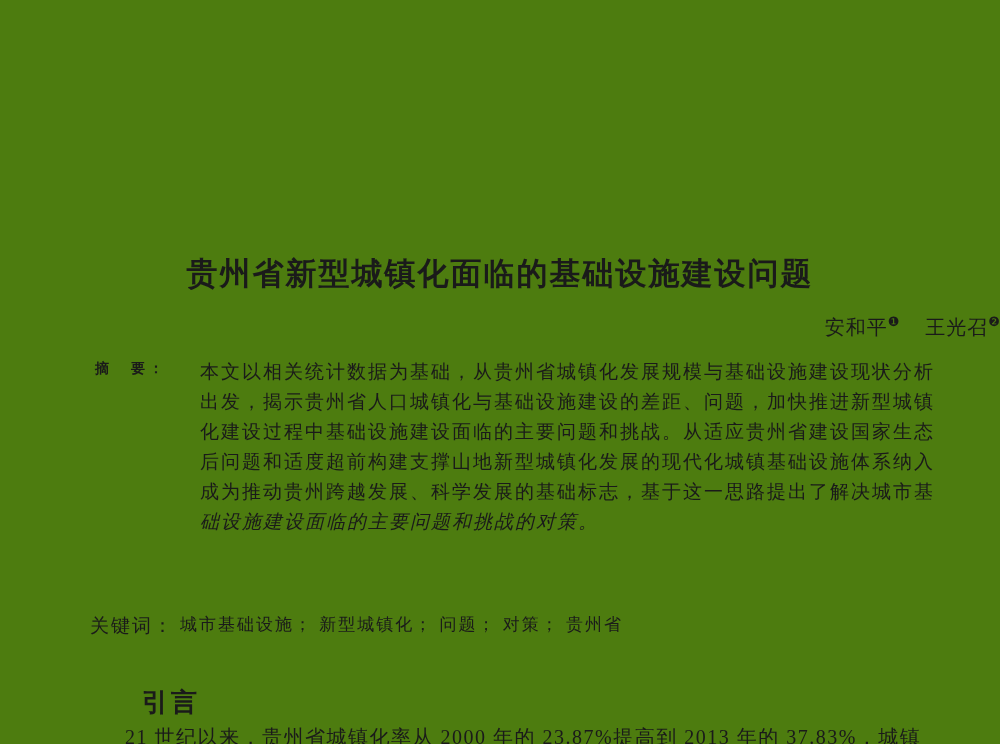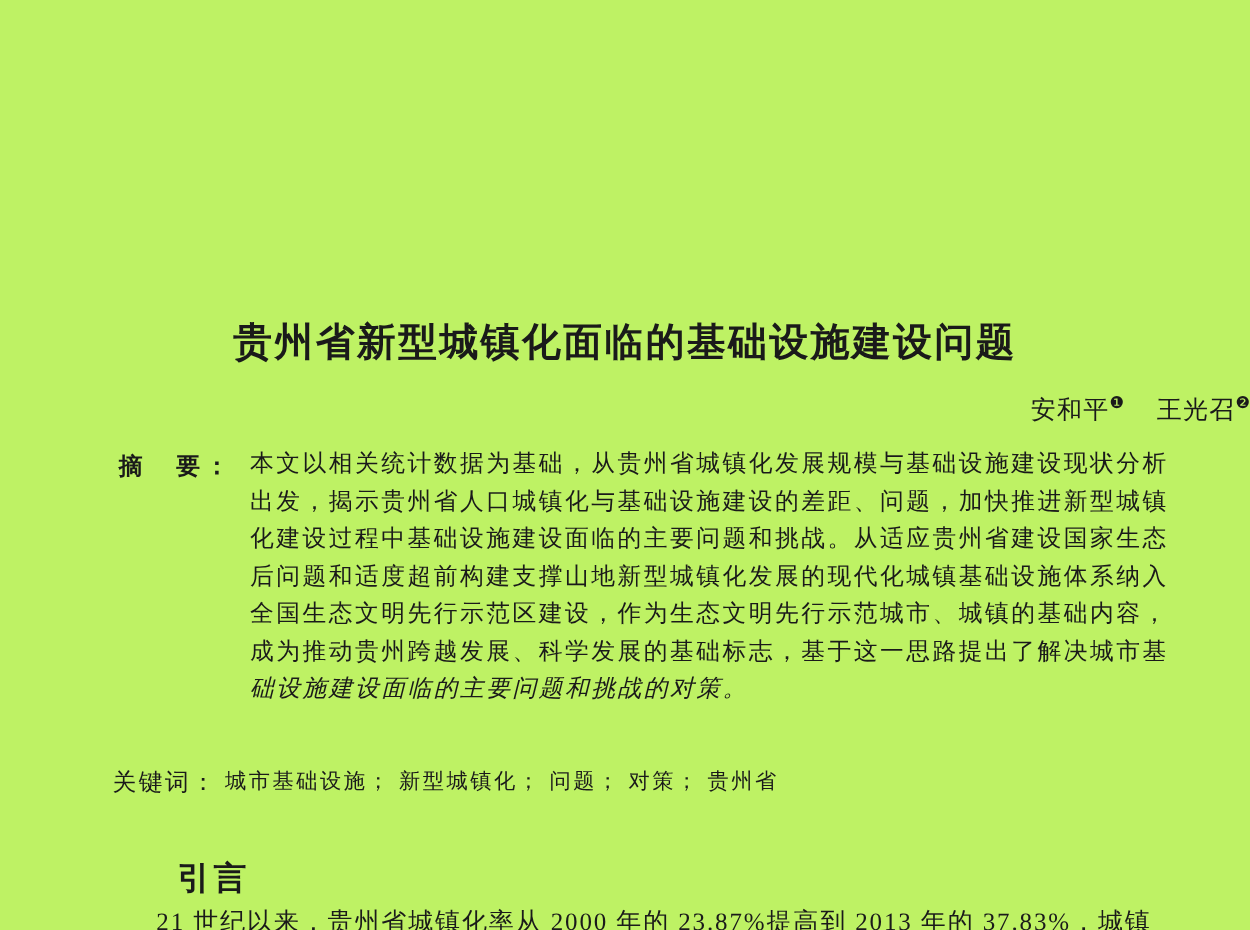--- a/index.html
+++ b/index.html
@@ -1,20 +1,20 @@
 <!DOCTYPE html>
 <html><head>
 <meta charset="utf-8">
 <style>
   html, body { margin: 0; padding: 0; }
   .page {
     position: relative;
     width: 1000px;
     height: 744px;
-    background: #bef264;
+    background: #4d7c0f;
     overflow: hidden;
     font-family: "Liberation Serif", "DejaVu Serif", serif;
     color: #1a1a1a;
   }
   .title {
     position: absolute;
     top: 232px;
     left: 0;
     width: 1000px;
     text-align: center;
@@ -37,21 +37,21 @@
   sup.marker {
     font-size: 13px;
     vertical-align: super;
     line-height: 0;
     letter-spacing: 0;
   }
   .abs-label {
     position: absolute;
     left: 95px;
     top: 360px;
-    font-size: 19px;
+    font-size: 14px;
     font-weight: bold;
     letter-spacing: 4px;
     white-space: nowrap;
   }
   .abs-lines {
     position: absolute;
     left: 182px;
     top: 360px;
     width: 724px;
     margin-left: 18px;
@@ -118,21 +118,20 @@
     <span>安和平</span><sup class="marker">❶</sup><span class="gap"></span><span>王光召</span><sup class="marker">❷</sup>
   </div>
 
   <div class="abs-label">摘　要：</div>
 
   <div class="abs-lines">
     <div class="abs-line">本文以相关统计数据为基础，从贵州省城镇化发展规模与基础设施建设现状分析</div>
     <div class="abs-line">出发，揭示贵州省人口城镇化与基础设施建设的差距、问题，加快推进新型城镇</div>
     <div class="abs-line">化建设过程中基础设施建设面临的主要问题和挑战。从适应贵州省建设国家生态</div>
     <div class="abs-line">后问题和适度超前构建支撑山地新型城镇化发展的现代化城镇基础设施体系纳入</div>
-    <div class="abs-line">全国生态文明先行示范区建设，作为生态文明先行示范城市、城镇的基础内容，</div>
     <div class="abs-line">成为推动贵州跨越发展、科学发展的基础标志，基于这一思路提出了解决城市基</div>
     <div class="abs-line last">础设施建设面临的主要问题和挑战的对策。</div>
   </div>
 
   <div class="kw-label">关键词：</div>
 
   <div class="kw-text">城市基础设施； 新型城镇化； 问题； 对策； 贵州省</div>
 
   <h2 class="intro-heading">引言</h2>
 

